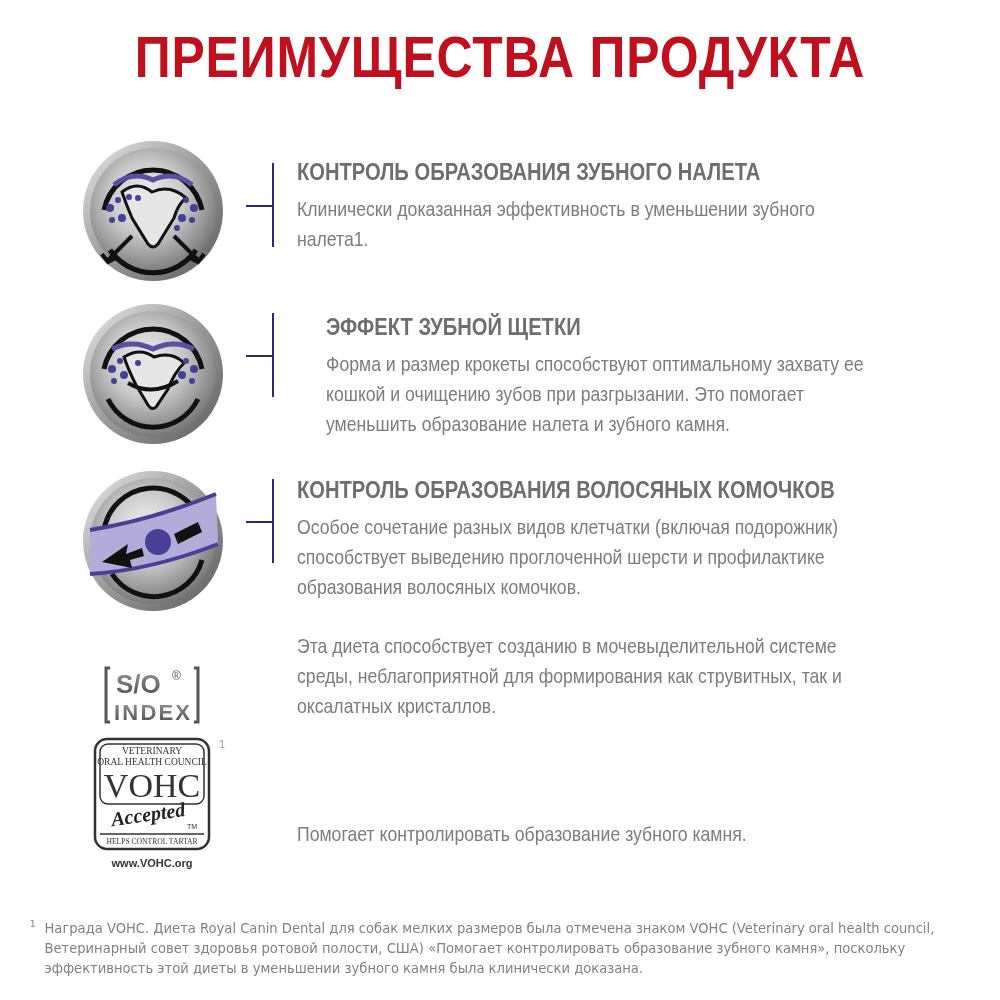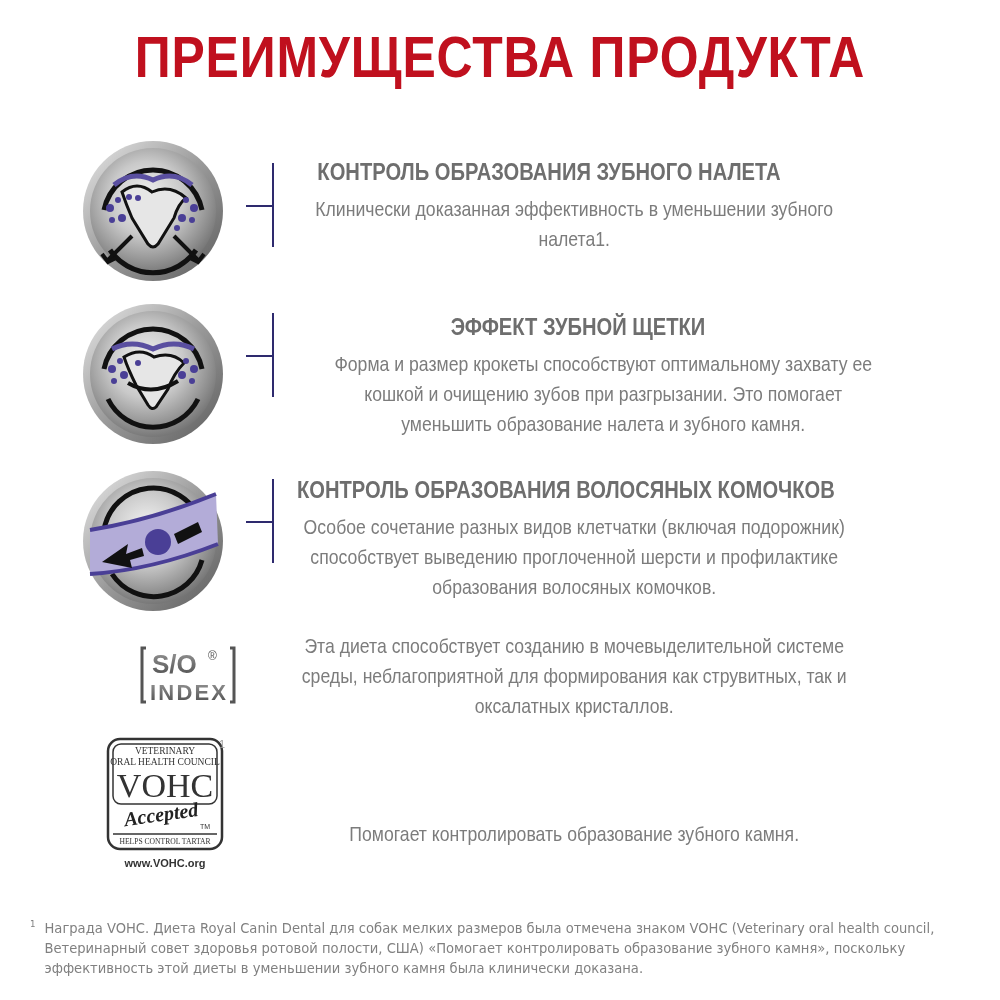--- a/index.html
+++ b/index.html
@@ -53,21 +53,20 @@
       left: 0;
       top: 50%;
       width: 100%;
       height: 2px;
       background: #2e2a6e;
     }
     .feature-block {
       position: absolute;
       left: 297px;
       width: 600px;
-      text-align: center;
     }
     .feature-heading {
       color: #6e6e6e;
       font-family: "Liberation Sans", sans-serif;
       font-weight: bold;
       font-size: 24px;
       line-height: 32px;
       transform: scaleX(0.84);
       transform-origin: 0 50%;
       white-space: nowrap;
@@ -78,28 +77,27 @@
       font-family: "Liberation Sans", sans-serif;
       font-size: 21px;
       line-height: 30px;
       transform: scaleX(0.84);
       transform-origin: 0 0;
       width: 660px;
     }
     .so-logo {
       position: absolute;
       left: 104px;
-      top: 646px;
+      top: 666px;
       width: 96px;
       height: 58px;
-      margin-left: 36px;
     }
     .vohc-logo {
       position: absolute;
-      left: 106px;
+      left: 93px;
       top: 737px;
       width: 132px;
       height: 135px;
     }
     .vohc-sup {
       position: absolute;
       left: 219px;
       top: 738px;
       color: #9a9a9a;
       font-size: 11px;

